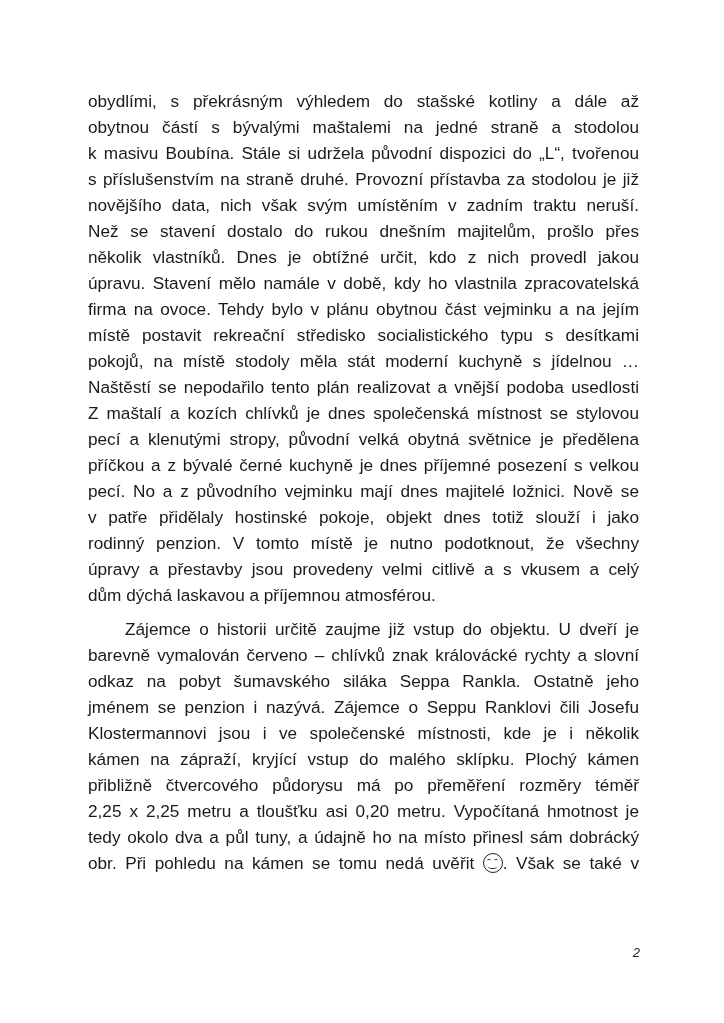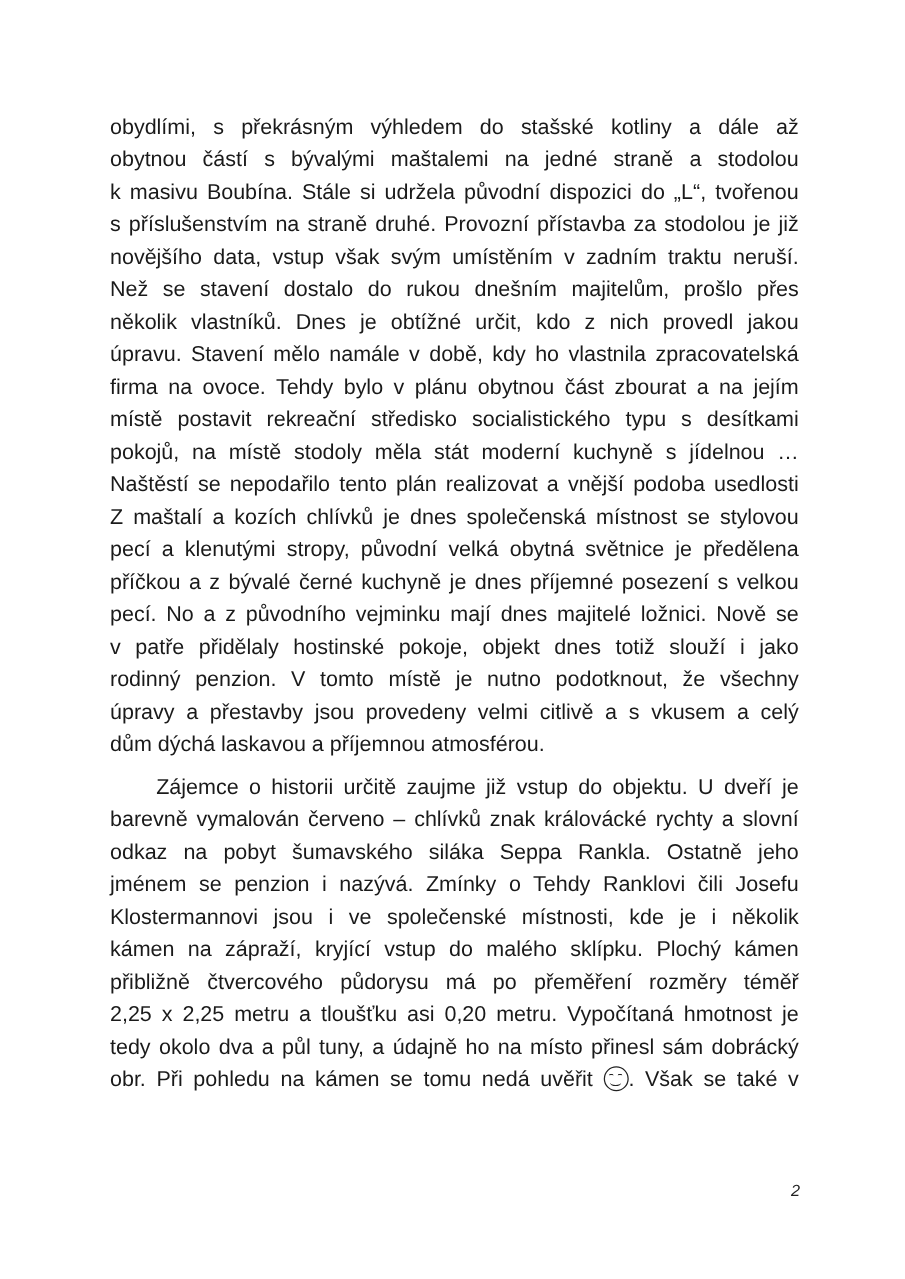--- a/index.html
+++ b/index.html
@@ -45,42 +45,42 @@
 </head>
 <body>
 
 <div class="page">
   <div class="text-block">
     <p class="para" id="para-0">
         <span class="line">obydlími, s překrásným výhledem do stašské kotliny a dále až</span>
         <span class="line">obytnou částí s bývalými maštalemi na jedné straně a stodolou</span>
         <span class="line">k masivu Boubína. Stále si udržela původní dispozici do „L“, tvořenou</span>
         <span class="line">s příslušenstvím na straně druhé. Provozní přístavba za stodolou je již</span>
-        <span class="line">novějšího data, vstup však svým umístěním v zadním traktu neruší.</span>
+        <span class="line">novějšího data, nich však svým umístěním v zadním traktu neruší.</span>
         <span class="line">Než se stavení dostalo do rukou dnešním majitelům, prošlo přes</span>
         <span class="line">několik vlastníků. Dnes je obtížné určit, kdo z nich provedl jakou</span>
         <span class="line">úpravu. Stavení mělo namále v době, kdy ho vlastnila zpracovatelská</span>
-        <span class="line">firma na ovoce. Tehdy bylo v plánu obytnou část zbourat a na jejím</span>
+        <span class="line">firma na ovoce. Tehdy bylo v plánu obytnou část vejminku a na jejím</span>
         <span class="line">místě postavit rekreační středisko socialistického typu s desítkami</span>
         <span class="line">pokojů, na místě stodoly měla stát moderní kuchyně s jídelnou …</span>
         <span class="line">Naštěstí se nepodařilo tento plán realizovat a vnější podoba usedlosti</span>
         <span class="line">Z maštalí a kozích chlívků je dnes společenská místnost se stylovou</span>
         <span class="line">pecí a klenutými stropy, původní velká obytná světnice je předělena</span>
         <span class="line">příčkou a z bývalé černé kuchyně je dnes příjemné posezení s velkou</span>
         <span class="line">pecí. No a z původního vejminku mají dnes majitelé ložnici. Nově se</span>
         <span class="line">v patře přidělaly hostinské pokoje, objekt dnes totiž slouží i jako</span>
         <span class="line">rodinný penzion. V tomto místě je nutno podotknout, že všechny</span>
         <span class="line">úpravy a přestavby jsou provedeny velmi citlivě a s vkusem a celý</span>
         <span class="line last">dům dýchá laskavou a příjemnou atmosférou.</span>
       </p>
     <p class="para" id="para-1">
         <span class="line indent">Zájemce o historii určitě zaujme již vstup do objektu. U dveří je</span>
         <span class="line">barevně vymalován červeno – chlívků znak královácké rychty a slovní</span>
         <span class="line">odkaz na pobyt šumavského siláka Seppa Rankla. Ostatně jeho</span>
-        <span class="line">jménem se penzion i nazývá. Zmínky o Tehdy Ranklovi čili Josefu</span>
+        <span class="line">jménem se penzion i nazývá. Zájemce o Seppu Ranklovi čili Josefu</span>
         <span class="line">Klostermannovi jsou i ve společenské místnosti, kde je i několik</span>
         <span class="line">kámen na zápraží, kryjící vstup do malého sklípku. Plochý kámen</span>
         <span class="line">přibližně čtvercového půdorysu má po přeměření rozměry téměř</span>
         <span class="line">2,25 x 2,25 metru a tloušťku asi 0,20 metru. Vypočítaná hmotnost je</span>
         <span class="line">tedy okolo dva a půl tuny, a údajně ho na místo přinesl sám dobrácký</span>
         <span class="line"><span>obr. Při pohledu na kámen se tomu nedá uvěřit</span> <span class="smiley"><span class="eye-r"></span><span class="mouth"></span></span><span>. Však se také v</span></span>
       </p>
   </div>
   <div class="page-number">2</div>
 </div>

